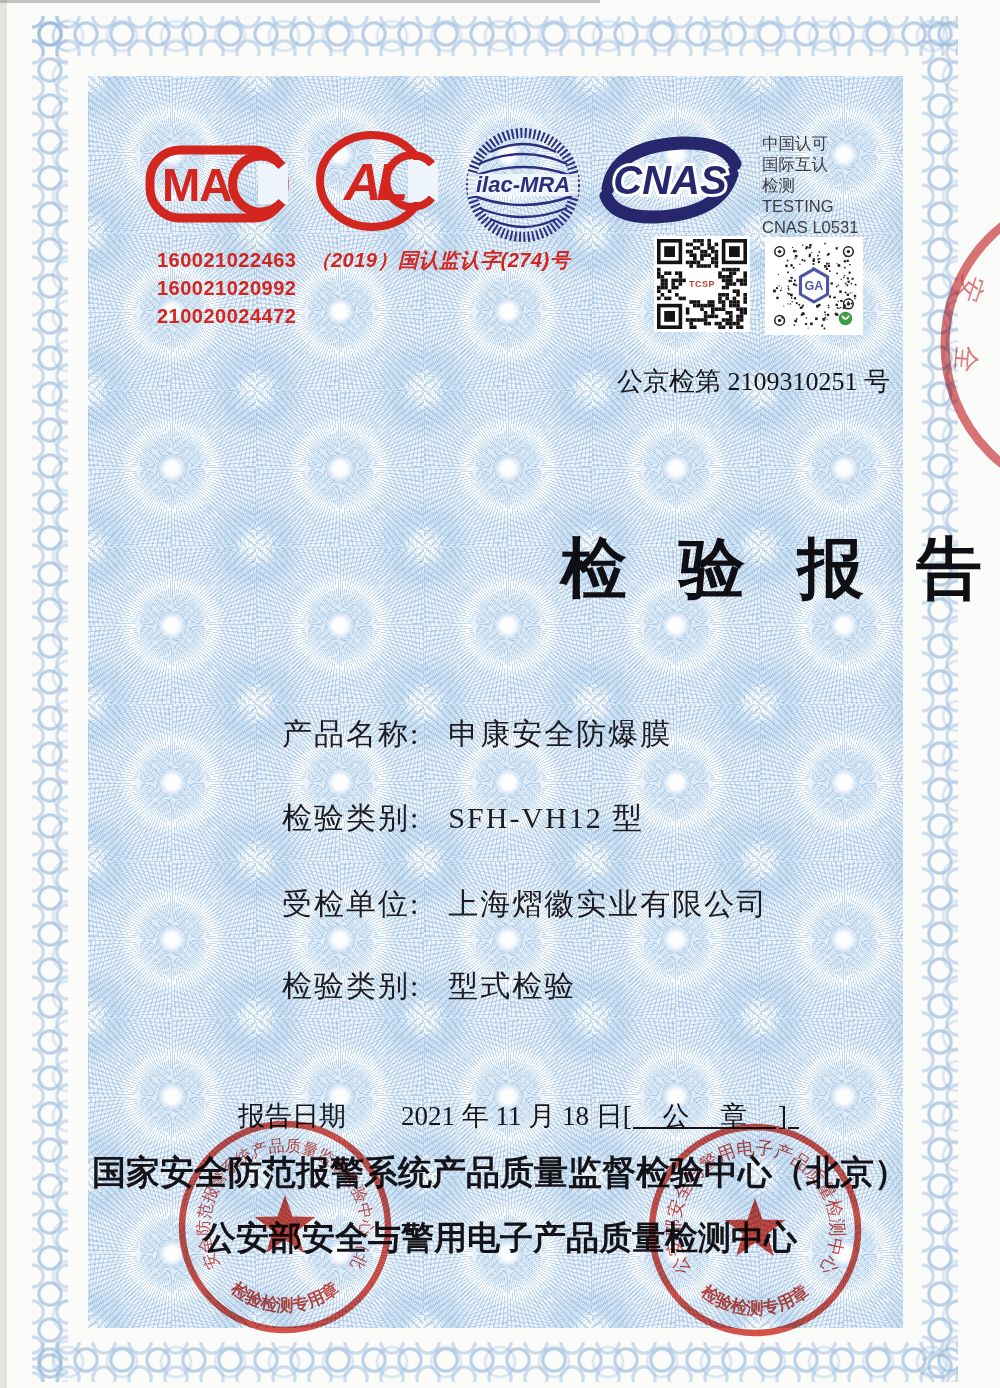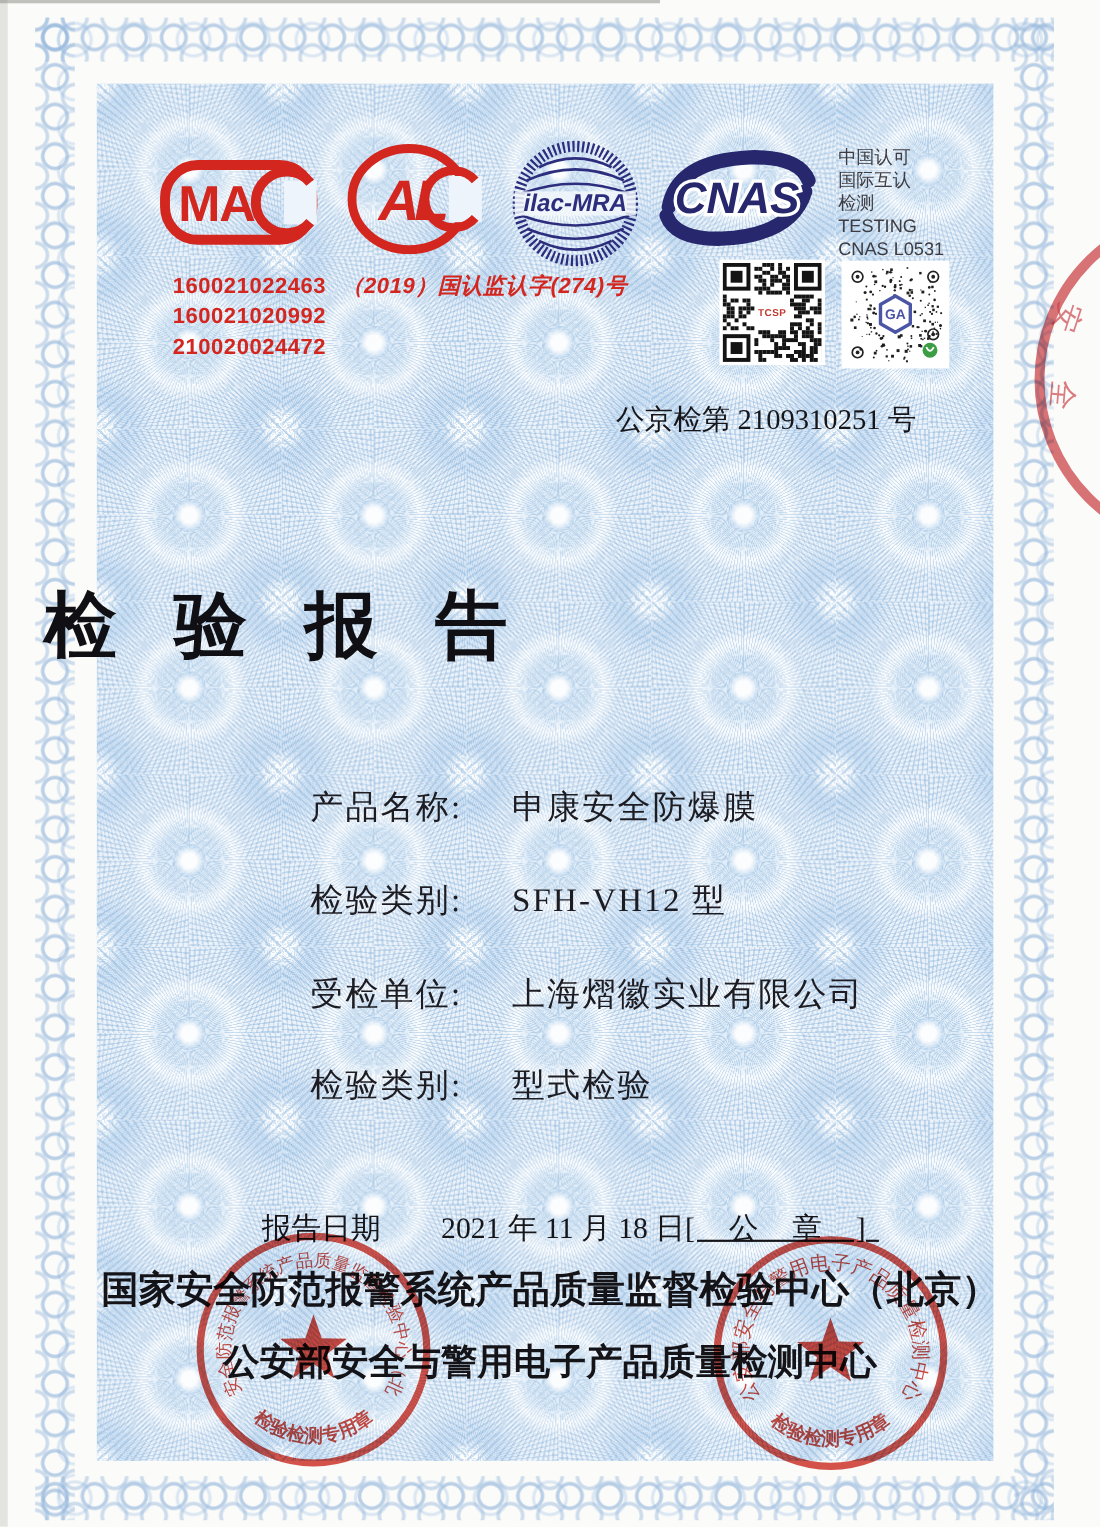--- a/index.html
+++ b/index.html
@@ -49,24 +49,24 @@
   #certnums .sfx{margin-left:14px;font-style:italic;}
   
   #qr1{left:657px;top:239px;width:90px;height:90px;background:#e5e5e5;box-shadow:0 0 0 3px #fff;}
   #qr2{left:768px;top:240px;width:92px;height:92px;background:#fff;box-shadow:0 0 0 3px #fff;}
   .qr-center-label{
     position:absolute;left:50%;top:50%;transform:translate(-50%,-50%);
     background:#fff;color:#c03a30;font-size:9px;font-weight:bold;padding:1px 2px;letter-spacing:.5px;
   }
   
   .cjk-serif{font-family:"Liberation Serif","DejaVu Serif",serif;}
-  #docnum{left:560px;top:364px;width:330px;font-size:26px;color:#15151a;}
-  #title{left:40px;top:524px;width:960px;text-align:left;font-size:66px;font-weight:bold;color:#101014;letter-spacing:18px;white-space:pre;}
+  #docnum{left:560px;top:364px;width:330px;text-align:right;font-size:26px;color:#15151a;}
+  #title{left:40px;top:524px;width:960px;text-align:right;font-size:66px;font-weight:bold;color:#101014;letter-spacing:18px;white-space:pre;}
   .field{left:282px;font-size:30px;color:#1c1c22;letter-spacing:2px;}
-  .field .val{margin-left:45px;font-family:Liberation Serif, serif;}
+  .field .val{margin-left:28px;font-family:Liberation Serif, serif;}
   #f1{top:714px;} #f2{top:798px;} #f3{top:884px;} #f4{top:966px;}
   
   #dateline{left:238px;top:1098px;font-size:27px;color:#15151a;display:flex;}
   #dateline .dval{margin-left:55px;text-align:center;}
   #dateline .seal{letter-spacing:12px;text-decoration:underline;}
   #org1{left:0;top:1150px;width:1000px;text-align:center;font-size:34px;font-weight:bold;color:#141418;}
   #org2{left:0;top:1216px;width:1000px;text-align:center;font-size:33px;font-weight:bold;color:#141418;}
   
   .stamp{mix-blend-mode:multiply;opacity:.92;}
   #stamp-left{left:150px;top:1092px;}

